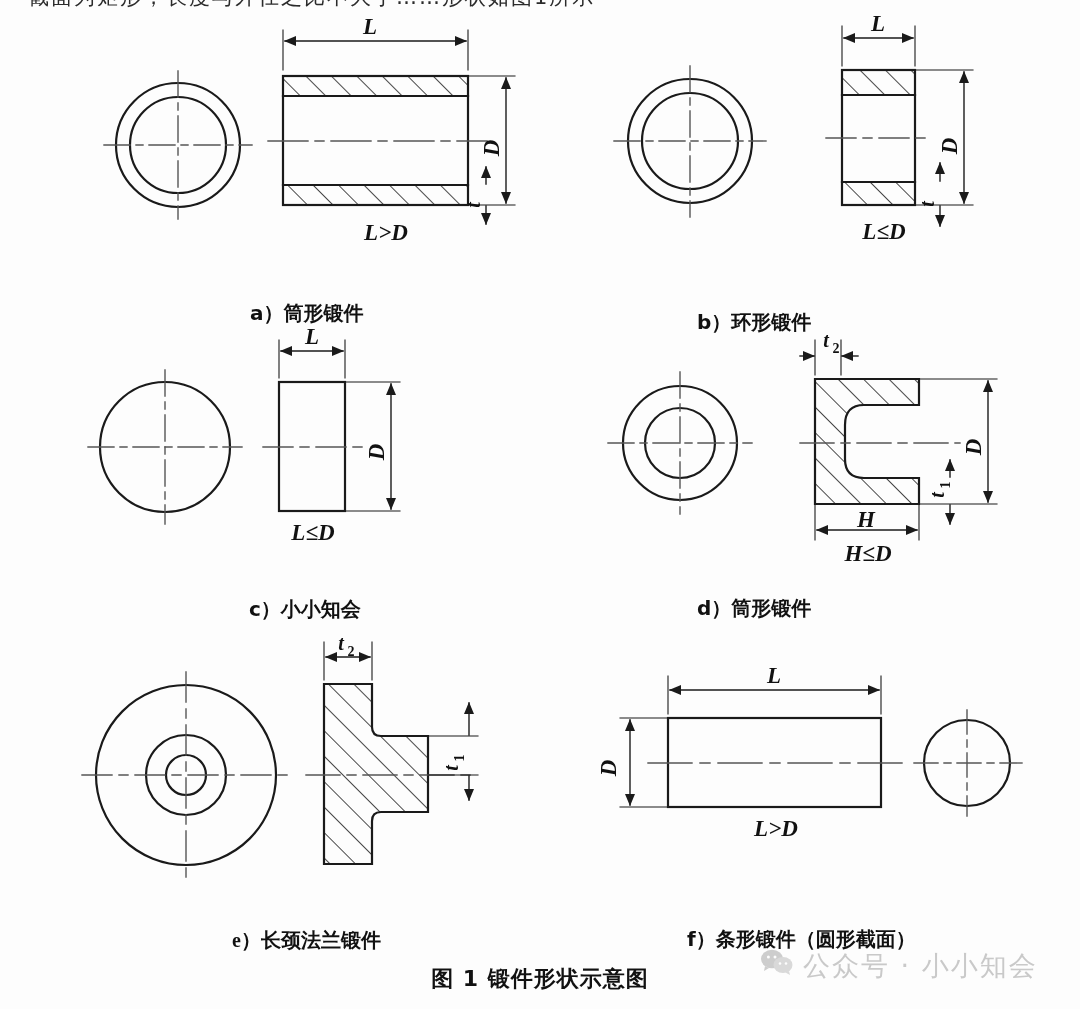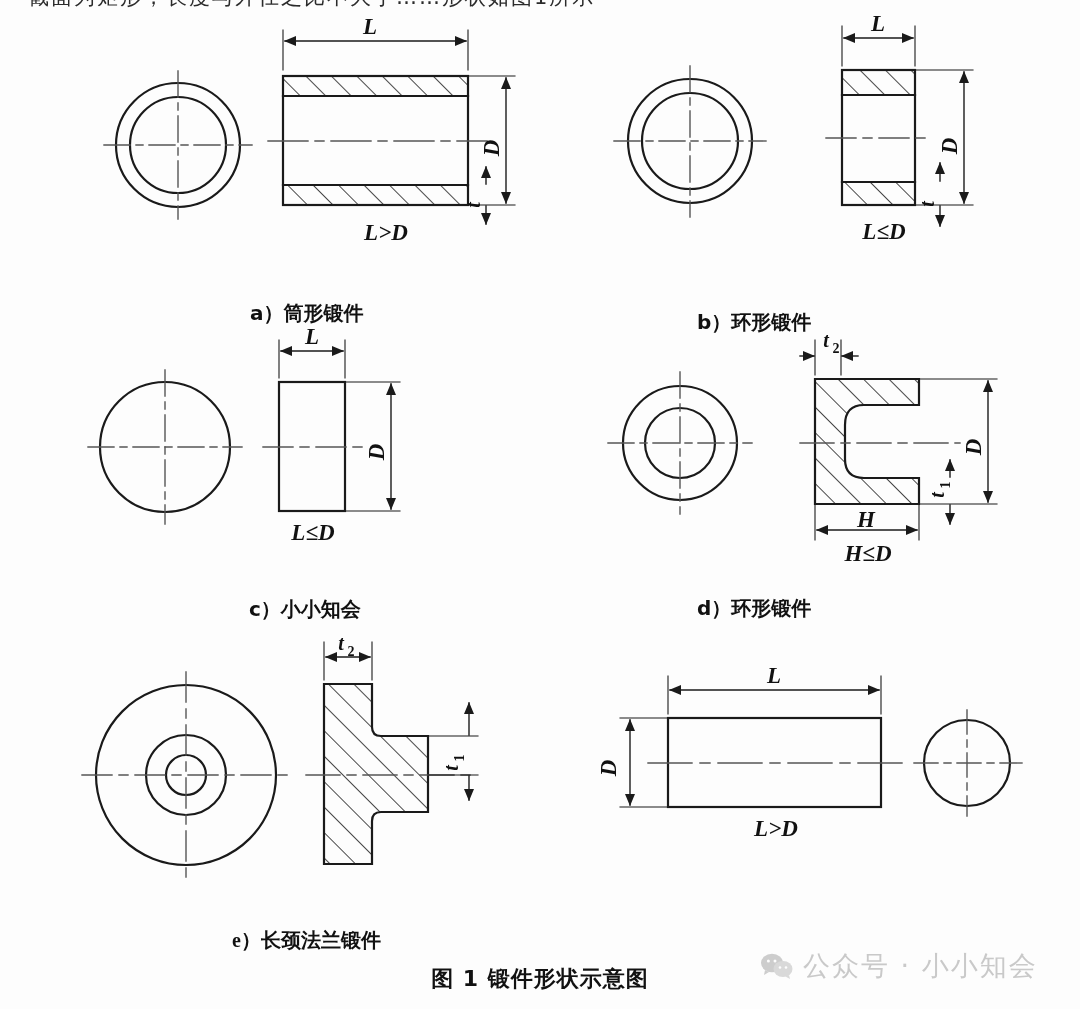--- a/index.html
+++ b/index.html
@@ -64,21 +64,21 @@
     font-weight: 700;
     color: #111;
     font-family: "DejaVu Sans", sans-serif;
     letter-spacing: 1px;
   }
   .watermark {
     position: absolute;
     left: 760px;
     top: 948px;
     display: flex;
-    align-items: center;
+    align-items: flex-start;
     gap: 9px;
     color: #c9c9c9;
     font-size: 27px;
     font-family: "DejaVu Sans", sans-serif;
     letter-spacing: 2px;
   }
   .wm-icon { display: block; }
 </style>
 </head>
 <body>
@@ -316,22 +316,23 @@
 
       <text x="774" y="683" font-size="23" text-anchor="middle">L</text>
       <text x="616" y="768" font-size="23" text-anchor="middle" transform="rotate(-90 616 768)">D</text>
       <text x="776" y="836" font-size="23" text-anchor="middle">L&gt;D</text>
     </g>
   </svg>
 
   <div class="cap" style="left:250px; top:300px;">a）筒形锻件</div>
   <div class="cap" style="left:697px; top:299px;margin-top:10px;">b）环形锻件</div>
   <div class="cap" style="left:249px; top:596px;">c）小小知会</div>
-  <div class="cap" style="left:697px; top:595px;">d）环形锻件</div>
+  <div class="cap" style="left:697px; top:595px;">d）筒形锻件</div>
   <div class="cap" style="left:232px; top:927px;font-family:Liberation Serif, serif;">e）长颈法兰锻件</div>
+  <div class="cap" style="left:687px; top:926px;">f）条形锻件（圆形截面）</div>
 
   <div class="figtitle">图 1    锻件形状示意图</div>
 
   <div class="watermark">
     <svg class="wm-icon" width="34" height="28" viewBox="0 0 34 28">
       <ellipse cx="12" cy="11" rx="11" ry="9.2" fill="#cdcdcd"></ellipse>
       <path d="M5,18 L4,23 L9,20 Z" fill="#cdcdcd"></path>
       <circle cx="8.4" cy="9" r="1.5" fill="#fdfdfd"></circle>
       <circle cx="15" cy="9" r="1.5" fill="#fdfdfd"></circle>
       <ellipse cx="23" cy="17" rx="9.5" ry="8" fill="#d9d9d9"></ellipse>

